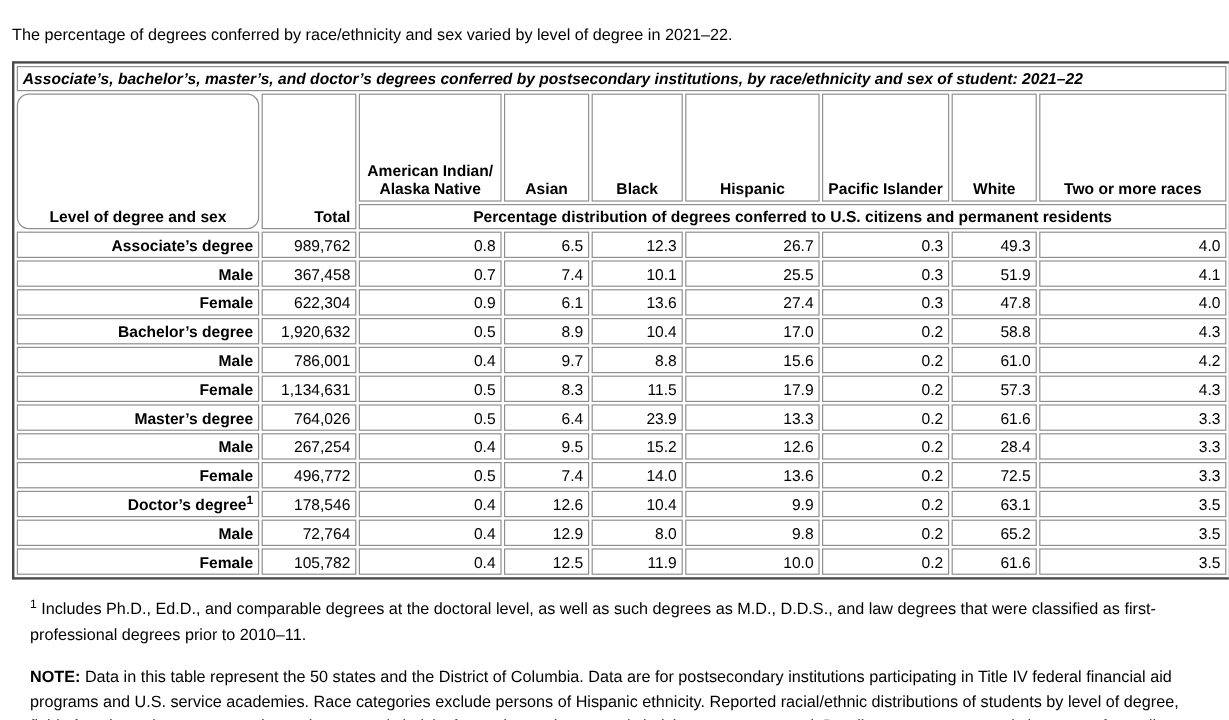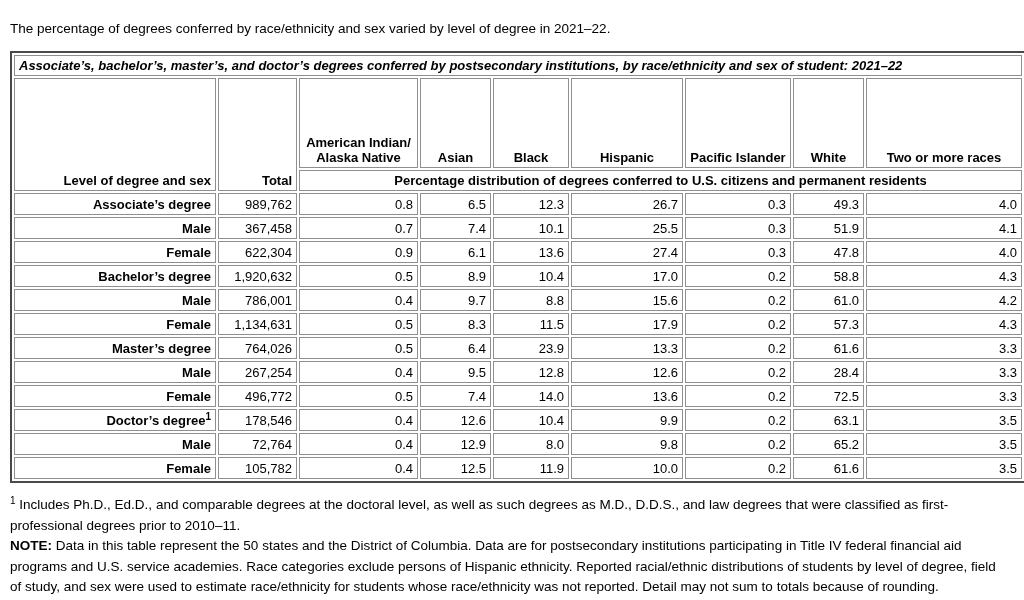--- a/index.html
+++ b/index.html
@@ -37,23 +37,24 @@
   }
   .title-cell {
     font-weight: bold;
     font-style: italic;
     text-align: left;
     padding: 3px 5px;
     height: 20px;
     white-space: nowrap;
   }
   th.level-th {
-    text-align: right;
+    text-align: center;
     vertical-align: bottom;
     font-weight: bold;
+    border-radius: 10px;
   }
   th.total-th {
     text-align: right;
     vertical-align: bottom;
     font-weight: bold;
   }
   th.race-th {
     text-align: center;
     vertical-align: bottom;
     font-weight: bold;
@@ -79,21 +80,21 @@
     height: 22px;
     white-space: nowrap;
   }
   sup { font-size: 10px; line-height: 0; }
   .footnotes {
     font-size: 13.5px;
     line-height: 1.52;
     margin-top: 12px;
     width: 1000px;
   }
-  .footnotes p { margin: 0; }
+  .footnotes p { margin: 15px; }
   .note-label { font-weight: bold; }
 </style>
 </head>
 <body>
 
 <div class="page">
 
   <p class="intro">The percentage of degrees conferred by race/ethnicity and sex varied by level of degree in 2021–22.</p>
 
   <table class="data-table">
@@ -203,21 +204,21 @@
           <td class="num">13.3</td>
           <td class="num">0.2</td>
           <td class="num">61.6</td>
           <td class="num">3.3</td>
         </tr>
         <tr>
           <td class="label indent"><span>Male</span></td>
           <td class="num">267,254</td>
           <td class="num">0.4</td>
           <td class="num">9.5</td>
-          <td class="num">12.8</td>
+          <td class="num">15.2</td>
           <td class="num">12.6</td>
           <td class="num">0.2</td>
           <td class="num">28.4</td>
           <td class="num">3.3</td>
         </tr>
         <tr>
           <td class="label indent"><span>Female</span></td>
           <td class="num">496,772</td>
           <td class="num">0.5</td>
           <td class="num">7.4</td>

